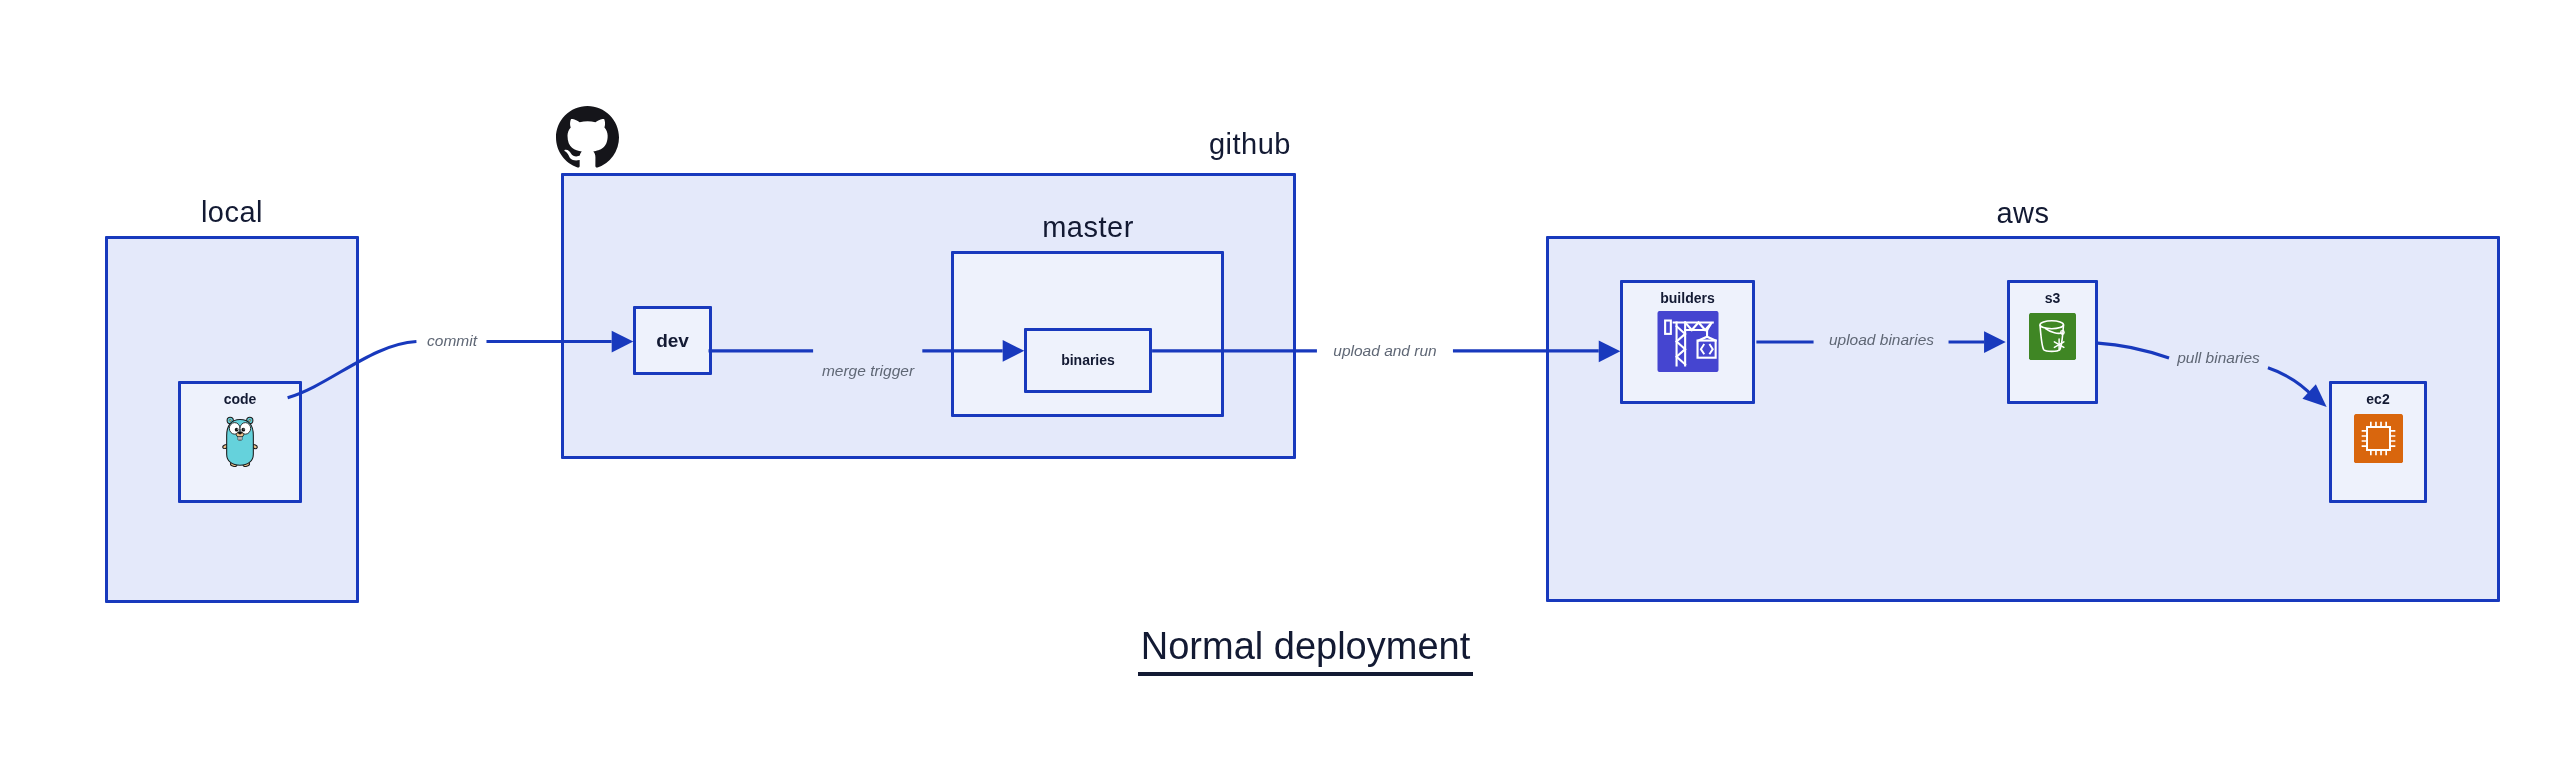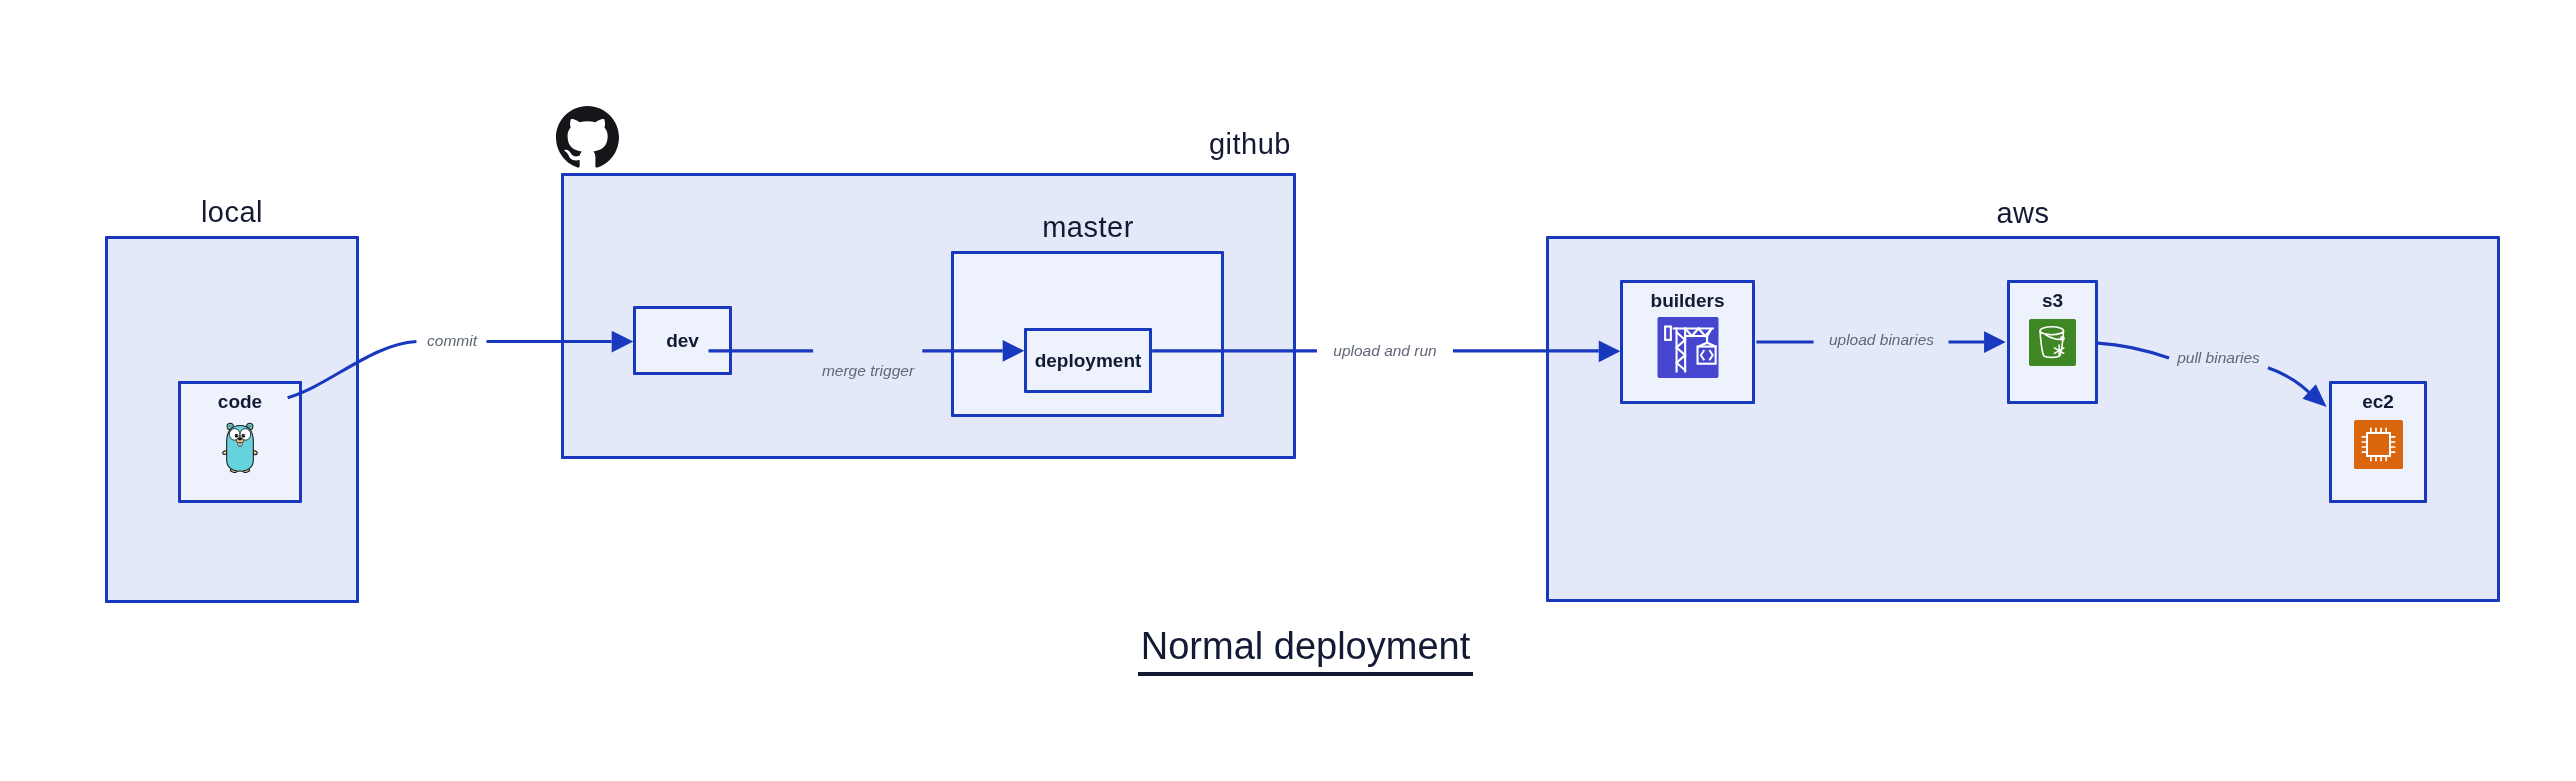--- a/index.html
+++ b/index.html
@@ -21,21 +21,21 @@
     color:var(--navy_text);letter-spacing:0.5px;
   }
   .node{
     position:absolute;box-sizing:border-box;
     border:3.1px solid var(--line_blue);
     background:var(--inner_fill);
     border-radius:1px;text-align:center;
   }
   .node .node-label{
     display:block;margin-top:7.2px;
-    font-size:19px;font-weight:bold;line-height:1.15;
+    font-size:14px;font-weight:bold;line-height:1.15;
     color:var(--navy_text);
   }
   .node.center-label{display:flex;align-items:center;justify-content:center;}
   .node.center-label .node-label{margin-top:0;}
   .node .icon-wrap{display:inline-block;margin-top:5.2px;}
   .edge-label{
     position:absolute;text-align:center;
     font-size:15.5px;font-style:italic;line-height:21.6px;height:21.6px;
     color:var(--edge_label_gray);
   }
@@ -94,26 +94,26 @@
       <circle cx="39" cy="37.5" r="1.2" fill="#fff"></circle>
       <circle cx="54" cy="37.5" r="1.2" fill="#fff"></circle>
       <ellipse cx="45" cy="50" rx="8.5" ry="5.5" fill="var(--gopher_tan)" stroke="#1b1b1b" stroke-width="2"></ellipse>
       <ellipse cx="45" cy="46.5" rx="4.2" ry="3" fill="#101010"></ellipse>
       <rect x="40.5" y="54.5" width="9" height="8" rx="1.5" fill="#fff" stroke="#1b1b1b" stroke-width="1.6"></rect>
       <line x1="45" y1="54.5" x2="45" y2="62.5" stroke="#1b1b1b" stroke-width="1.4"></line>
     </svg>
   </span>
 </div>
 
-<div class="node center-label" style="left:633px;top:306px;width:99px;height:69px">
+<div class="node center-label" style="left:633px;top:306px;width:79px;height:69px">
   <span class="node-label" style="font-size:19px">dev</span>
 </div>
 
 <div class="node center-label" style="left:1024px;top:328px;width:128px;height:65px">
-  <span class="node-label">deployment</span>
+  <span class="node-label">binaries</span>
 </div>
 
 <div class="node" style="left:1620px;top:280px;width:135px;height:124px">
   <span class="node-label">builders</span>
   <span class="icon-wrap">
     <svg class="icon-tile" width="62" height="61" viewBox="0 0 64 64">
       <rect x="0" y="0" width="64" height="64" rx="2" fill="var(--codebuild_purple)"></rect>
       <g stroke="#fff" stroke-width="2.2" fill="none" stroke-linecap="square">
         <rect x="8" y="10" width="6" height="14"></rect>
         <line x1="20" y1="12" x2="20" y2="57"></line>

